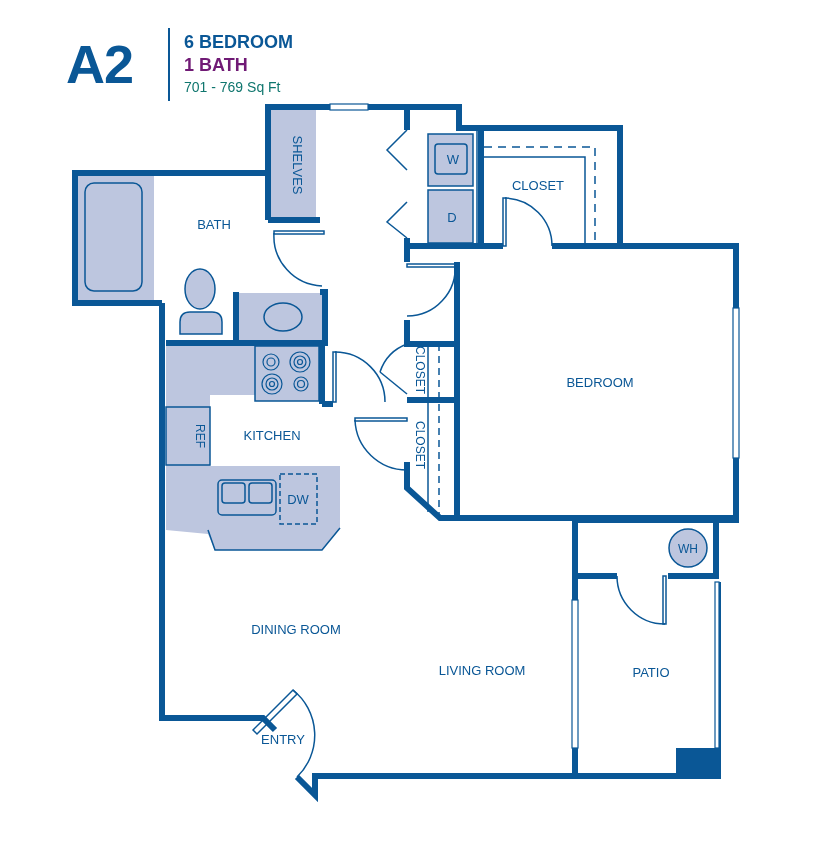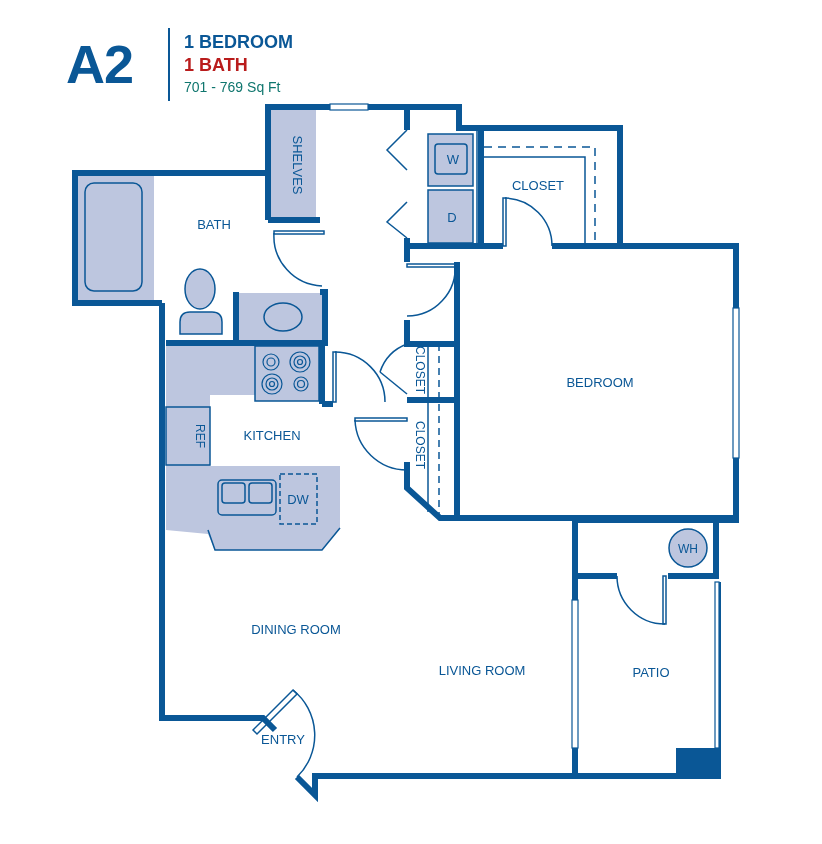--- a/index.html
+++ b/index.html
@@ -1,33 +1,33 @@
 <!DOCTYPE html>
 <html><head>
 <meta charset="utf-8">
 <style>
   html, body { margin:0; padding:0; background:#ffffff; }
   body { width:822px; height:844px; position:relative; overflow:hidden; font-family:"Liberation Sans", sans-serif; }
   .header { position:absolute; left:0; top:0; width:822px; height:110px; }
   .unit-code { position:absolute; left:66px; top:34px; font-family:"Liberation Sans", sans-serif; font-weight:bold; font-size:54px; color:#0a5796; letter-spacing:-1px; line-height:60px;text-align:center; }
   .divider { position:absolute; left:168px; top:28px; width:2px; height:73px; background:#0a5796; }
   .beds { position:absolute; left:184px; top:31px; font-weight:bold; font-size:18px; color:#0a5796; line-height:22px; }
-  .baths { position:absolute; left:184px; top:54px; font-weight:bold; font-size:18px; color:#b91c1c; line-height:22px; }
+  .baths { position:absolute; left:184px; top:54px; font-weight:bold; font-size:18px; color:#701a75; line-height:22px; }
   .sqft { position:absolute; left:184px; top:78px; font-size:14px; color:#0f766e; line-height:18px; }
   svg.plan { position:absolute; left:0; top:0; }
   .lbl { font-family:"Liberation Sans", sans-serif; font-size:13px; fill:#0a5796; }
   .lblsm { font-family:"Liberation Sans", sans-serif; font-size:12px; fill:#0a5796; }
 </style>
 </head>
 <body>
 
 <div class="header">
   <div class="unit-code">A2</div>
   <div class="divider"></div>
-  <div class="beds">1 BEDROOM</div>
+  <div class="beds">6 BEDROOM</div>
   <div class="baths">1 BATH</div>
   <div class="sqft">701 - 769 Sq Ft</div>
 </div>
 
 <svg class="plan" width="822" height="844" viewBox="0 0 822 844">
 
   <g fill="#bdc6df" stroke="#0a5796" stroke-width="1.5">
 
     <rect x="78" y="176" width="76" height="126" stroke="none"></rect>
     <rect x="85" y="183" width="57" height="108" rx="9" fill="#bdc6df"></rect>

